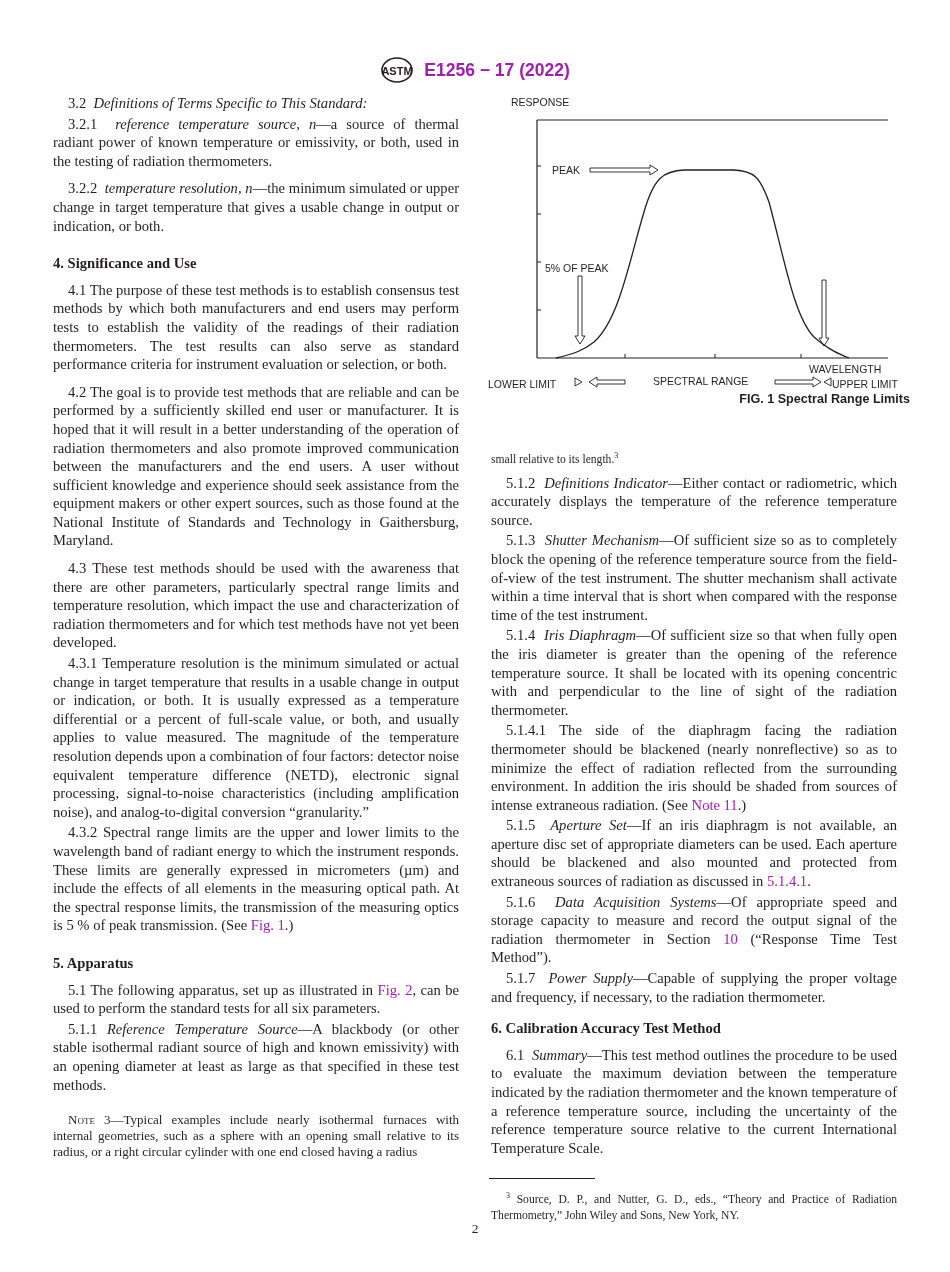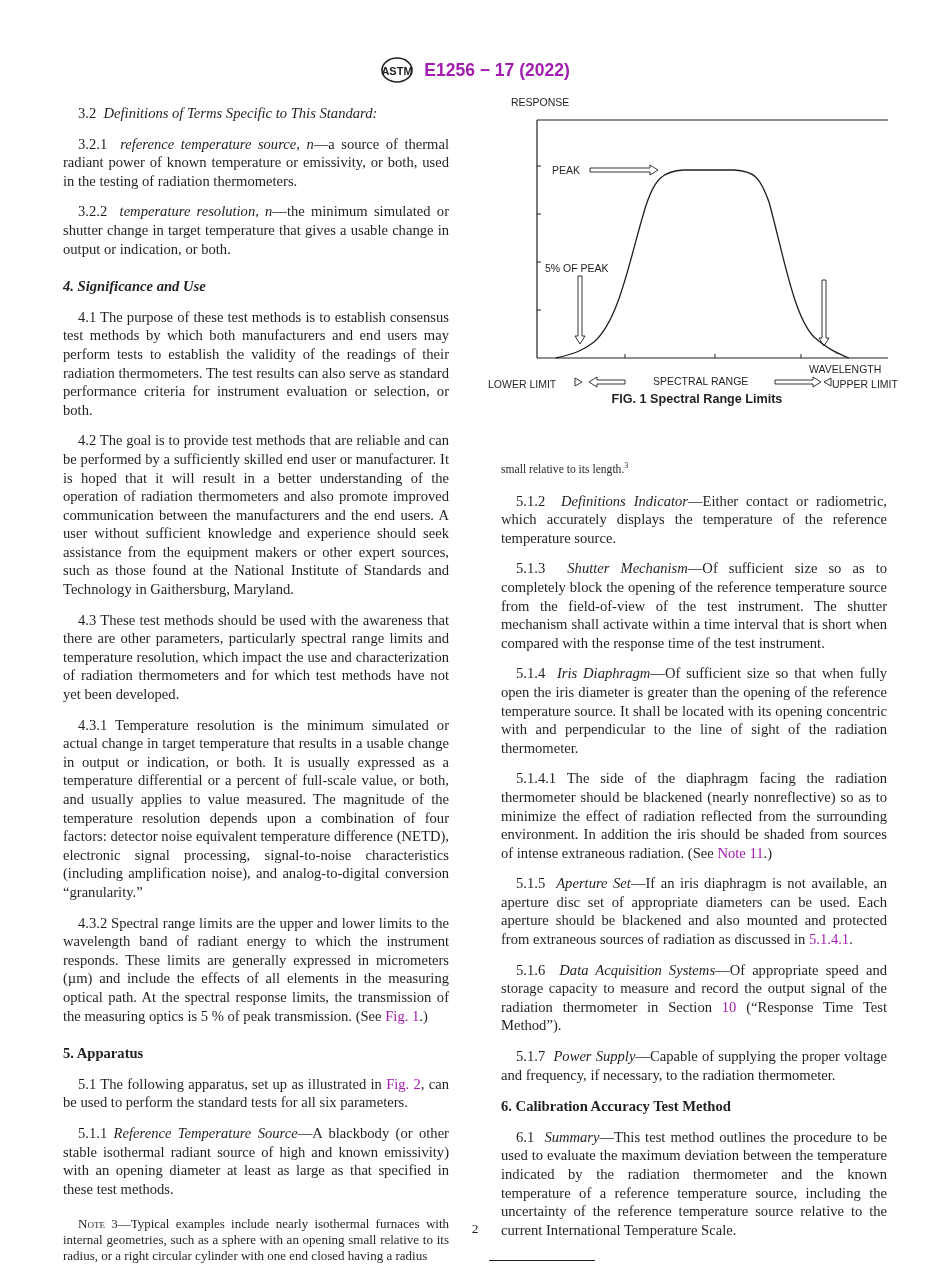--- a/index.html
+++ b/index.html
@@ -5,34 +5,34 @@
   html, body { margin:0; padding:0; background:#ffffff; }
   body { width:950px; height:1272px; position:relative; overflow:hidden; color:#231f20;
          font-family:"Liberation Serif", "DejaVu Serif", serif; }
   .header { position:absolute; top:56px; left:0; width:950px; text-align:center; }
   .header .logo { display:inline-block; vertical-align:middle; width:34px; height:28px; margin-right:6px; }
   .header .title { display:inline-block; vertical-align:middle; font-family:"Liberation Sans", sans-serif;
                    font-weight:bold; font-size:17.5px; color:#a21caf; }
   .col { position:absolute; top:92px; width:410px; font-size:14.6px; line-height:18.6px; text-align:justify; }
   .col-left { left:51px; }
   .col-right { left:489px; top:449px; }
-  p { margin:12px; }
+  p { margin:2px; }
   .ind { text-indent:15px; }
   .gap { margin-top:9px; }
   .sec { font-weight:bold; margin-top:16px; margin-bottom:8px; }
   .link { color:#a21caf; }
   .note { font-size:13px; line-height:15.7px; text-indent:15px; margin-top:18px; }
   .smallcap { font-variant:small-caps; }
   .fnrule { width:106px; border-top:1px solid #231f20; margin-top:21px; margin-bottom:13px; }
   .fn { font-size:11.6px; line-height:15.7px; text-indent:15px; }
   .sup { font-size:8px; vertical-align:super; line-height:0; }
   .pageno { position:absolute; top:1221px; left:0; width:950px; text-align:center; font-size:13.5px; }
   .figure { position:absolute; left:484px; top:92px; width:426px; height:318px; }
   .figure svg text { font-family:"Liberation Sans", sans-serif; fill:#231f20; }
-  .fig-caption { position:absolute; left:0; top:300px; width:426px; text-align:center;
+  .fig-caption { position:absolute; left:0; top:300px; width:426px; text-align:right;
                  font-family:"Liberation Sans", sans-serif; font-weight:bold; font-size:12.6px; }
 </style>
 </head>
 <body>
 
 <div class="header">
   <svg class="logo" viewBox="0 0 34 28">
     <ellipse cx="17" cy="14" rx="15" ry="12" fill="none" stroke="#231f20" stroke-width="1.6"></ellipse>
     <text x="17" y="19" text-anchor="middle" font-family="Liberation Sans, sans-serif" font-weight="bold" font-size="11" fill="#231f20">ASTM</text>
   </svg>
@@ -40,23 +40,23 @@
 </div>
 
 <div class="col col-left">
   <p class="ind">
     <span>3.2</span>&nbsp;&nbsp;<i>Definitions of Terms Specific to This Standard:</i>
   </p>
   <p class="ind">
     <span>3.2.1</span>&nbsp;&nbsp;<i>reference temperature source, n</i><span>—a source of thermal radiant power of known temperature or emissivity, or both, used in the testing of radiation thermometers.</span>
   </p>
   <p class="ind gap">
-    <span>3.2.2</span>&nbsp;&nbsp;<i>temperature resolution, n</i><span>—the minimum simulated or shutter change in target temperature that gives a usable change in output or indication, or both.</span>
+    <span>3.2.2</span>&nbsp;&nbsp;<i>temperature resolution, n</i><span>—the minimum simulated or upper change in target temperature that gives a usable change in output or indication, or both.</span>
   </p>
-  <p class="sec" style="margin-top:19px;font-style:italic;">4.  Significance and Use</p>
+  <p class="sec" style="margin-top:19px;">4.  Significance and Use</p>
   <p class="ind">4.1 The purpose of these test methods is to establish consensus test methods by which both manufacturers and end users may perform tests to establish the validity of the readings of their radiation thermometers. The test results can also serve as standard performance criteria for instrument evaluation or selection, or both.</p>
   <p class="ind gap">4.2  The goal is to provide test methods that are reliable and can be performed by a sufficiently skilled end user or manufacturer. It is hoped that it will result in a better understanding of the operation of radiation thermometers and also promote improved communication between the manufacturers and the end users. A user without sufficient knowledge and experience should seek assistance from the equipment makers or other expert sources, such as those found at the National Institute of Standards and Technology in Gaithersburg, Maryland.</p>
   <p class="ind gap">4.3  These test methods should be used with the awareness that there are other parameters, particularly spectral range limits and temperature resolution, which impact the use and characterization of radiation thermometers and for which test methods have not yet been developed.</p>
   <p class="ind">4.3.1  Temperature resolution is the minimum simulated or actual change in target temperature that results in a usable change in output or indication, or both. It is usually expressed as a temperature differential or a percent of full-scale value, or both, and usually applies to value measured. The magnitude of the temperature resolution depends upon a combination of four factors: detector noise equivalent temperature difference (NETD), electronic signal processing, signal-to-noise characteristics (including amplification noise), and analog-to-digital conversion “granularity.”</p>
   <p class="ind">
     <span>4.3.2  Spectral range limits are the upper and lower limits to the wavelength band of radiant energy to which the instrument responds. These limits are generally expressed in micrometers (µm) and include the effects of all elements in the measuring optical path. At the spectral response limits, the transmission of the measuring optics is 5 % of peak transmission. (See </span><span class="link">Fig. 1</span><span>.)</span>
   </p>
   <p class="sec" style="margin-top:19px;">5.  Apparatus</p>
   <p class="ind">
     <span>5.1  The following apparatus, set up as illustrated in </span><span class="link">Fig. 2</span><span>, can be used to perform the standard tests for all six parameters.</span>

